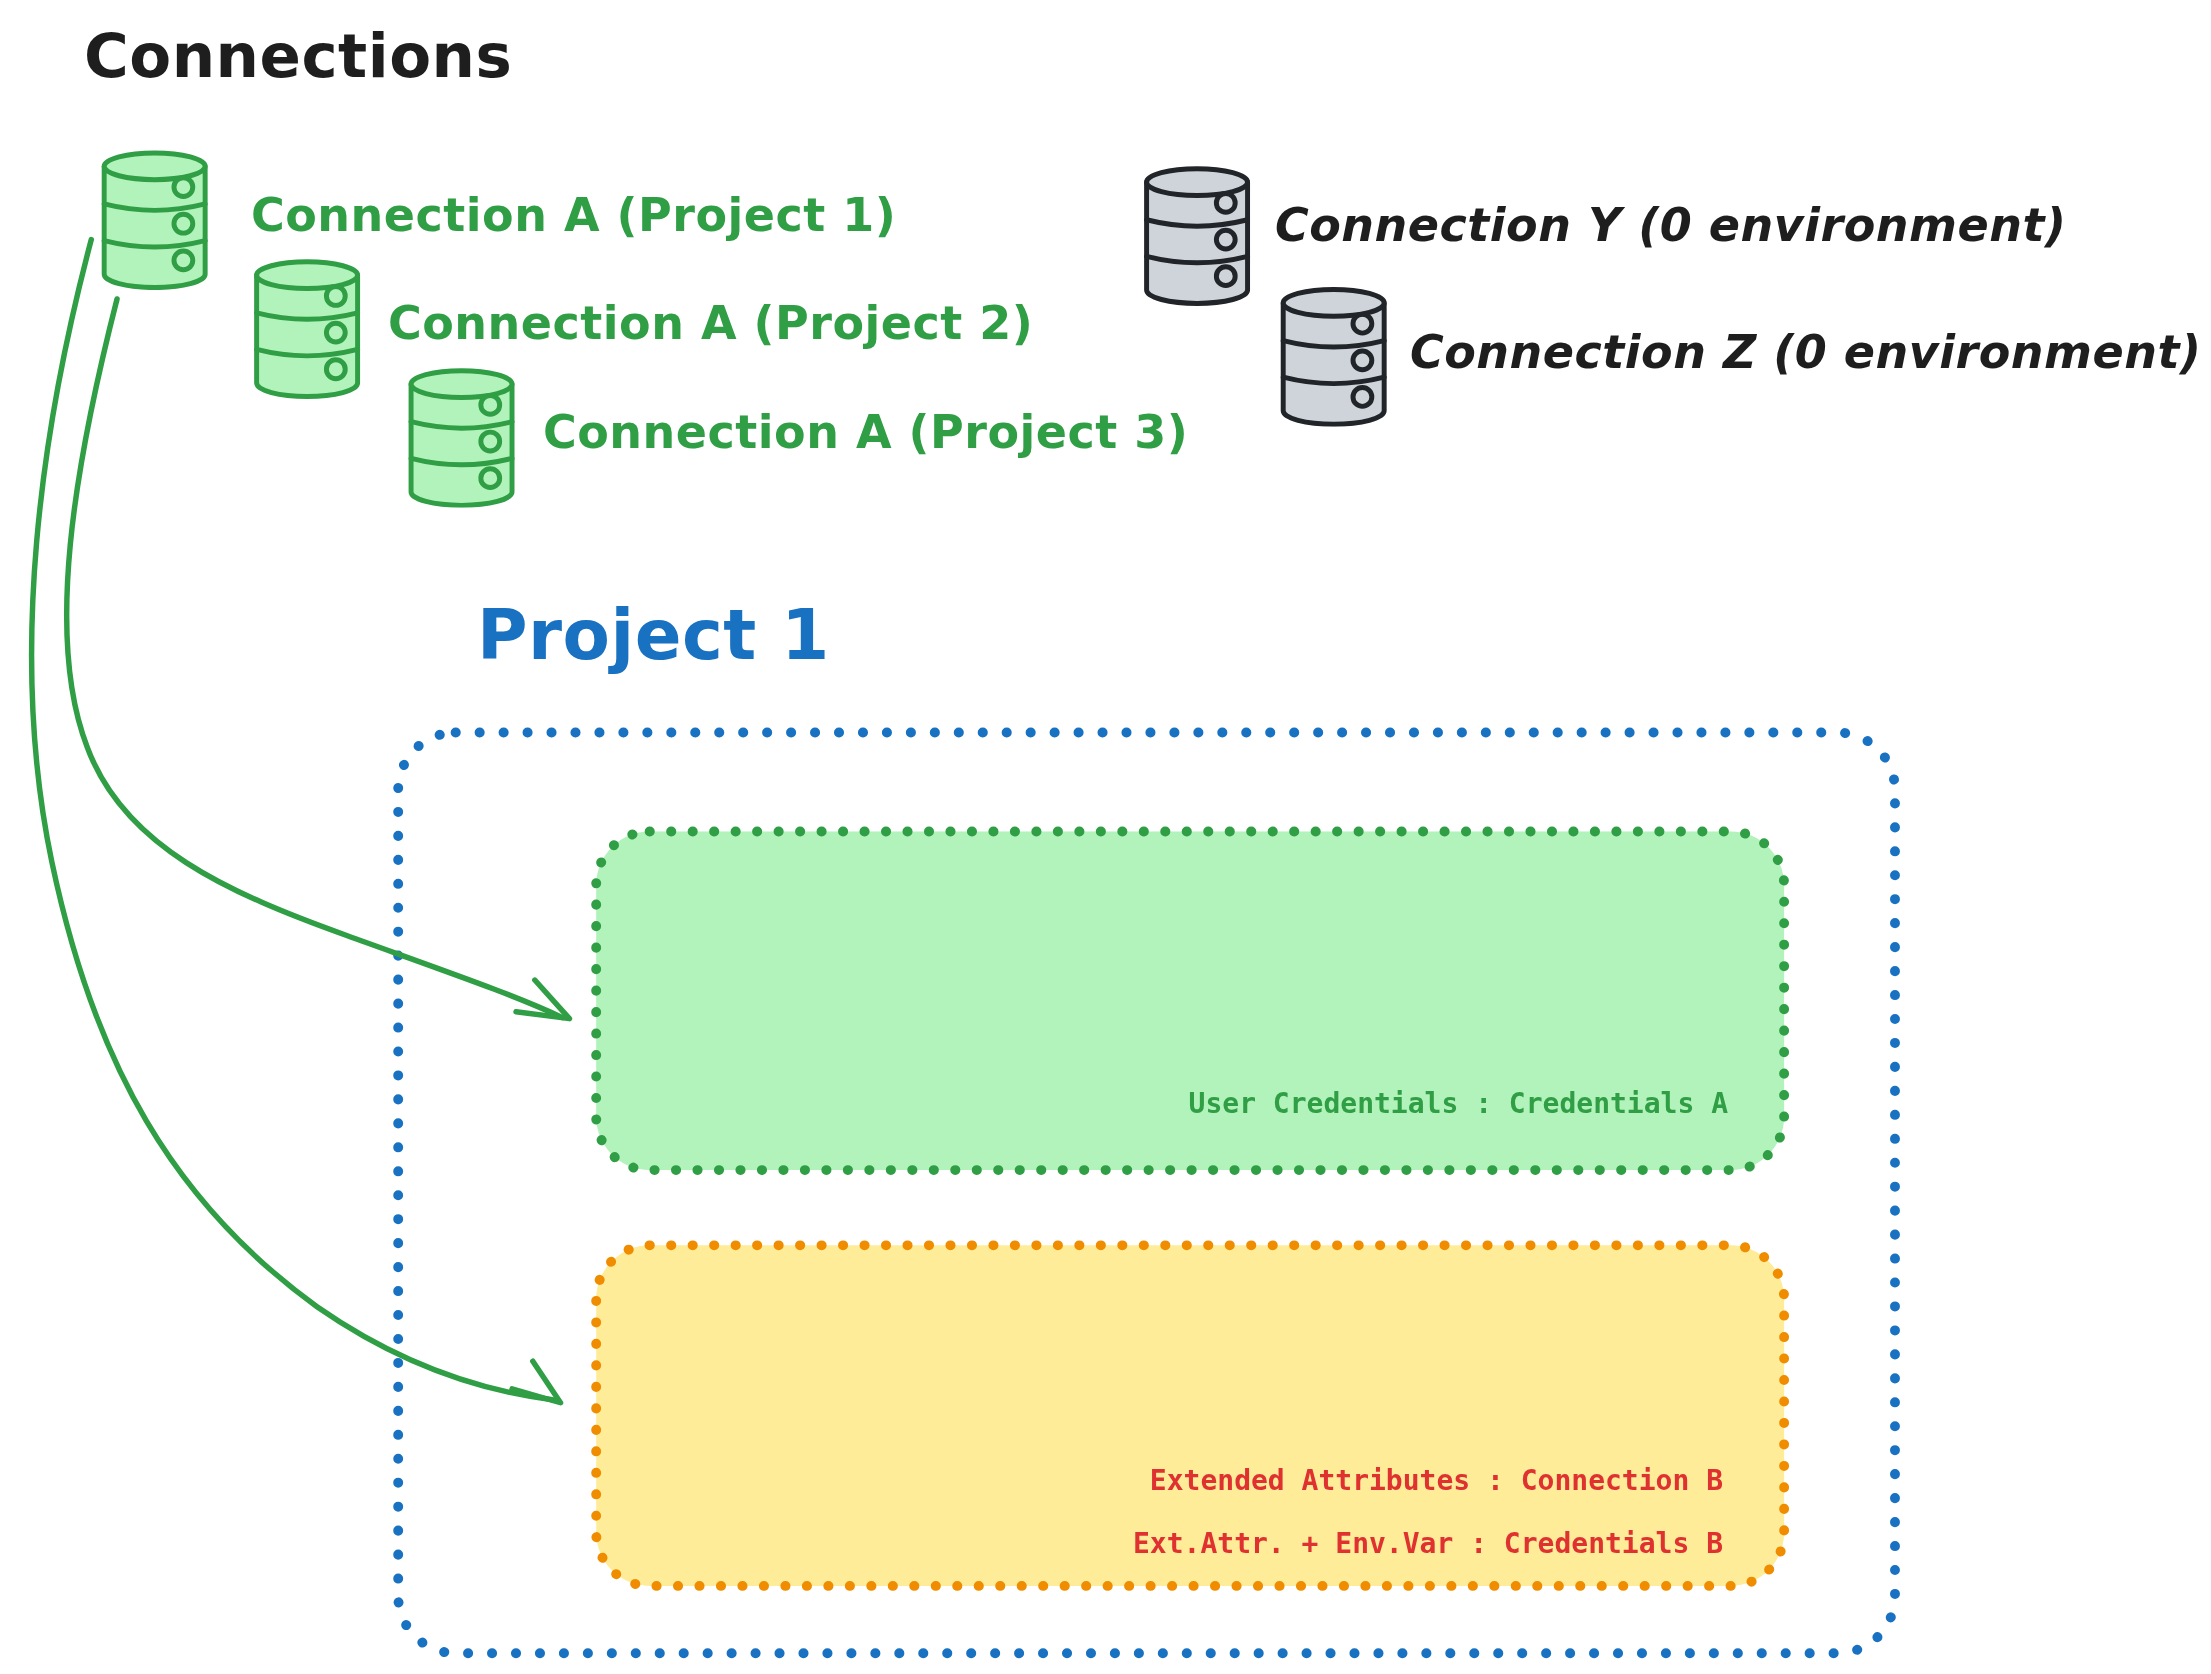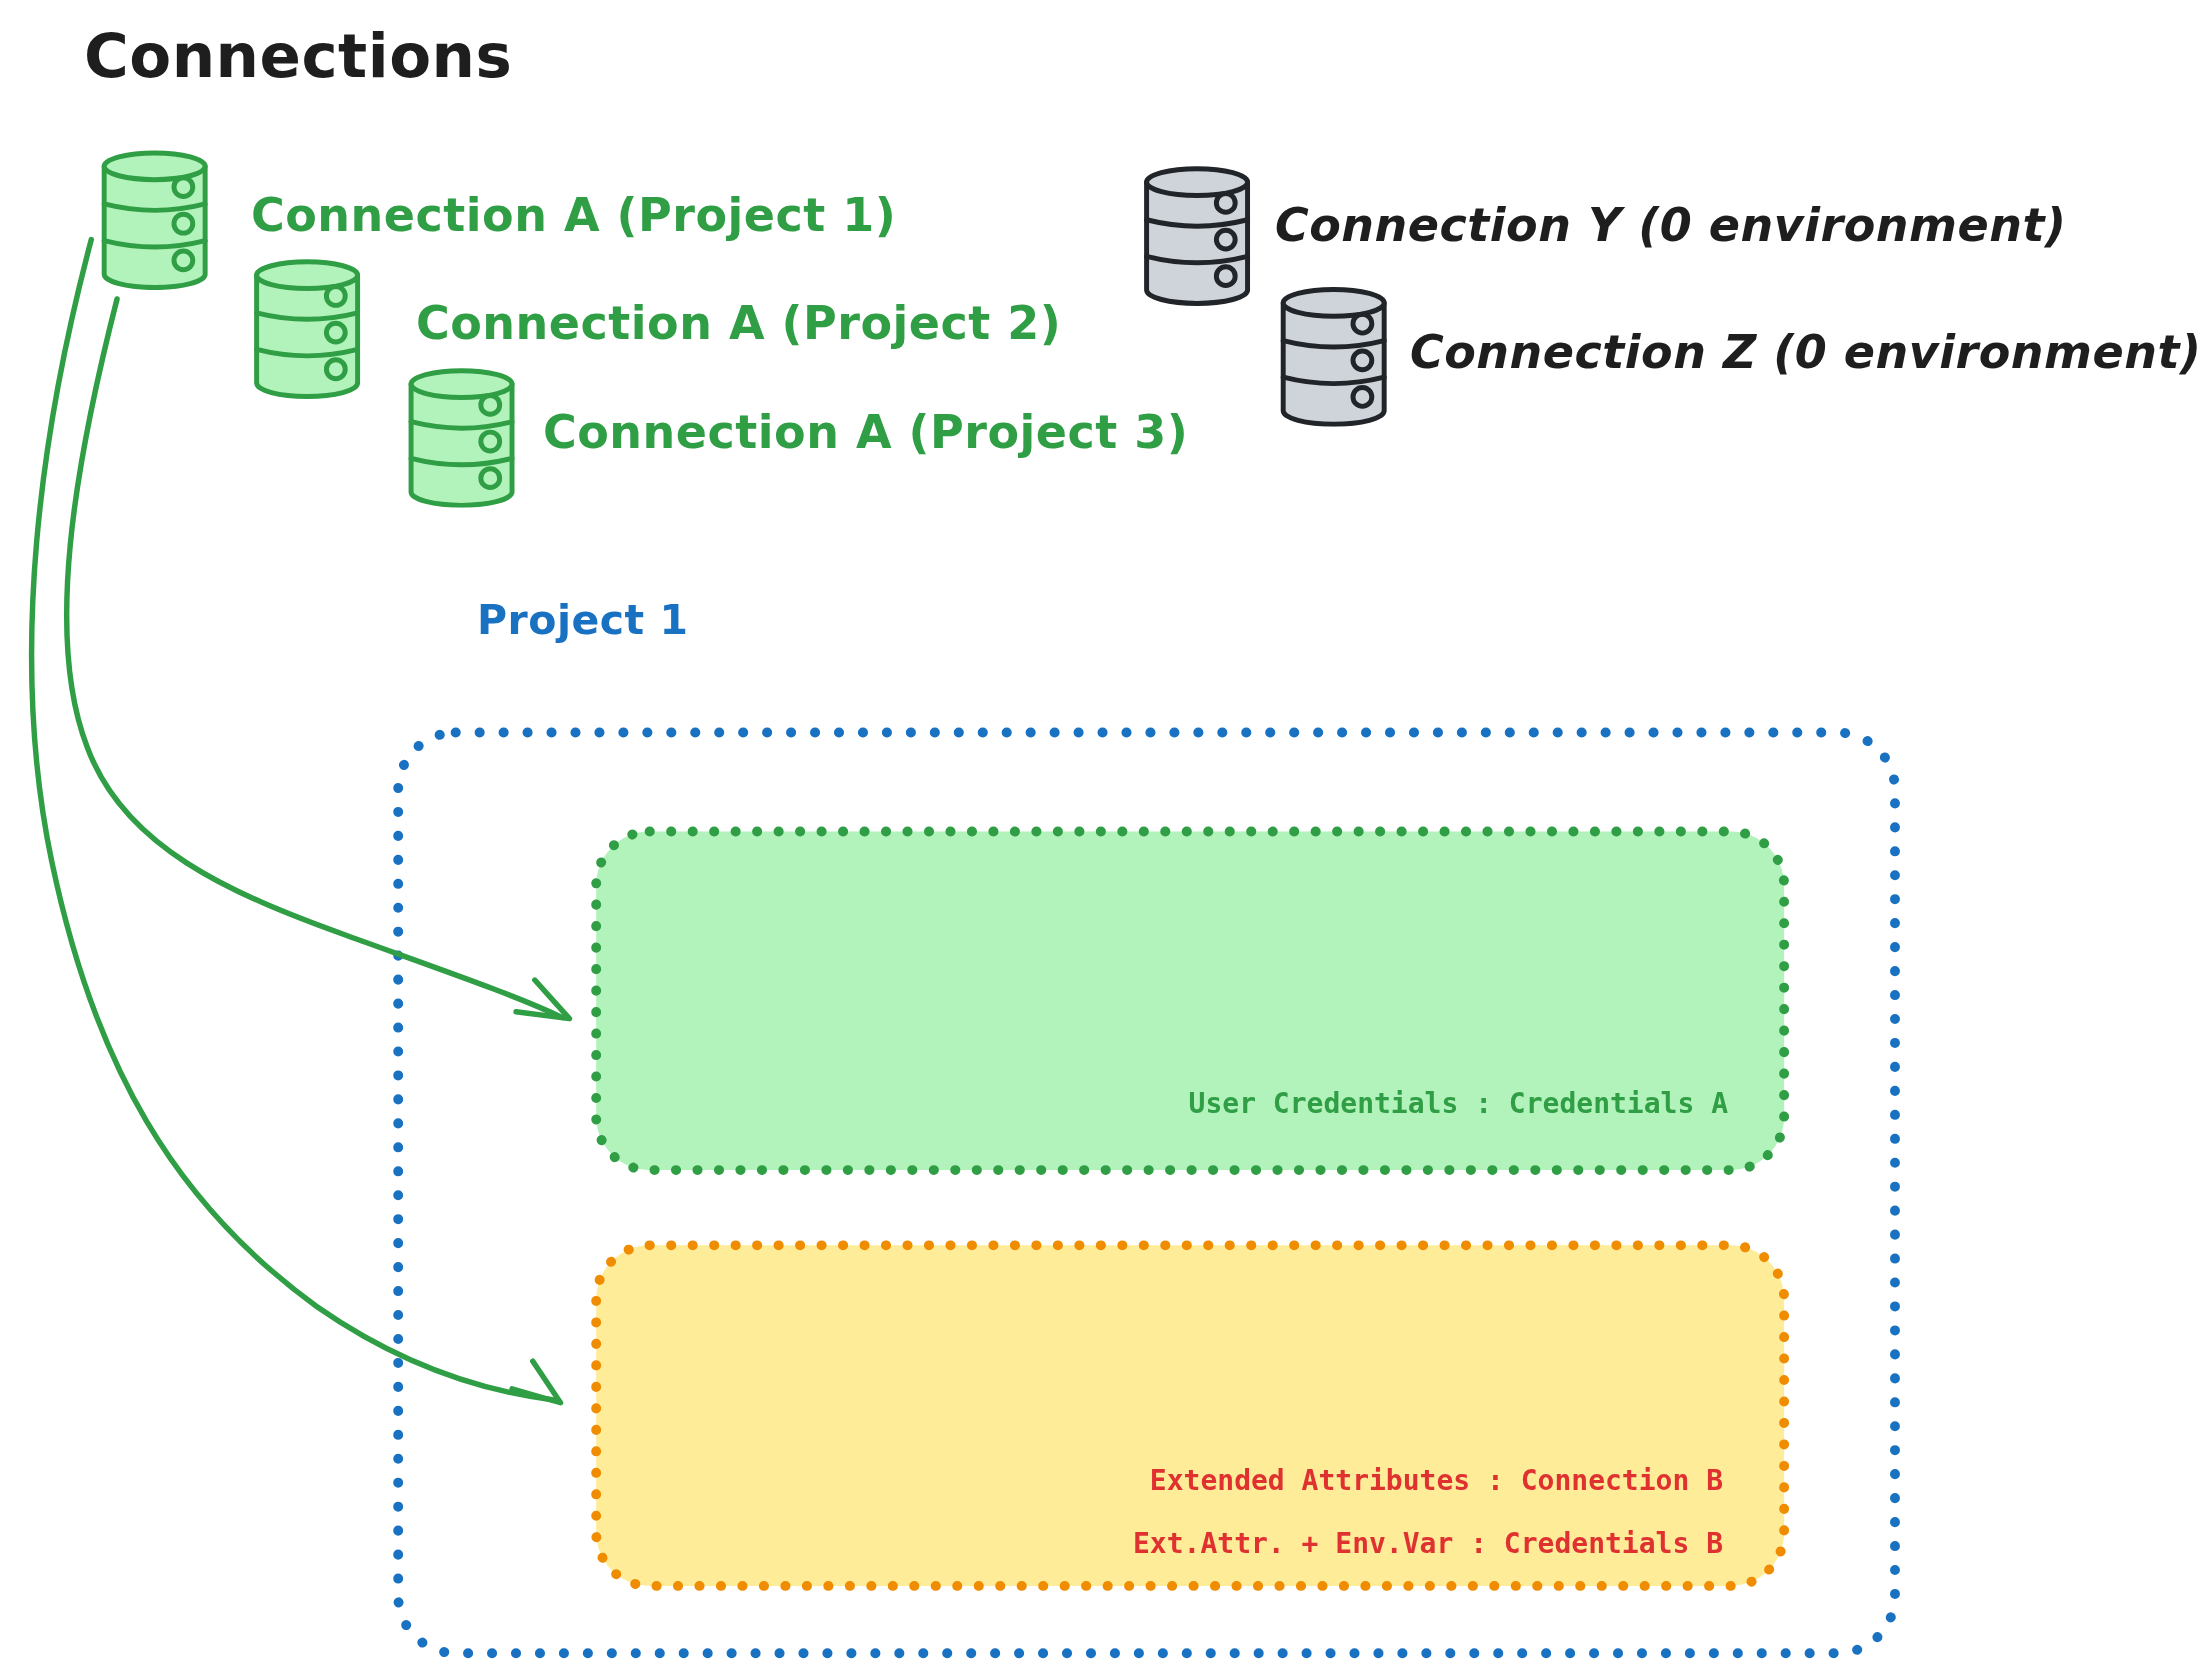--- a/index.html
+++ b/index.html
@@ -21,25 +21,25 @@
     font-family:"DejaVu Sans", sans-serif;
   }
   .art{position:absolute;left:0;top:0;}
   .txt{position:absolute;white-space:nowrap;line-height:1.1;}
   .hand{font-family:"DejaVu Sans", sans-serif;font-weight:700;letter-spacing:0.5px;}
   .mono{font-family:"DejaVu Sans Mono", monospace;font-weight:600;}
   .page-title{left:84px;top:22px;font-size:61px;color:var(--ink);}
   .conn-label{font-size:46px;color:var(--green);font-weight:600;}
   .conn-label.gray{color:var(--ink);font-style:italic;}
   .lbl-a1{left:235px;top:190px;margin-left:16px;}
-  .lbl-a2{left:388px;top:298px;margin-left:28px;}
+  .lbl-a2{left:388px;top:298px;}
   .lbl-a3{left:543px;top:407px;}
   .lbl-y{left:1275px;top:200px;}
   .lbl-z{left:1410px;top:327px;}
-  .project-title{left:477px;top:598px;font-size:41px;color:var(--blue);}
+  .project-title{left:477px;top:598px;font-size:69px;color:var(--blue);}
   .env-title{font-size:55px;}
   .dev-title{left:645px;top:875px;color:var(--green);}
   .prod-title{left:655px;top:1293px;color:var(--orange);}
   .dev-map{right:484px;top:1072px;font-size:28px;line-height:63px;color:var(--green);text-align:right;}
   .prod-map{right:489px;top:1449px;font-size:28px;line-height:63px;color:var(--red);text-align:right;}
 </style>
 </head>
 <body>
 
 <div class="canvas">

